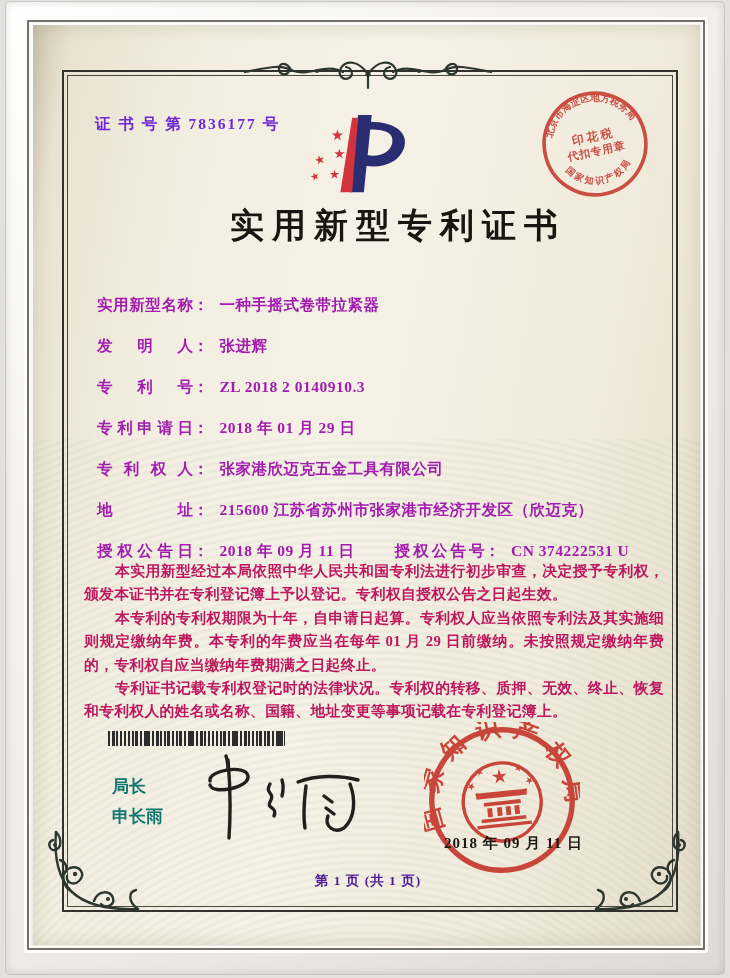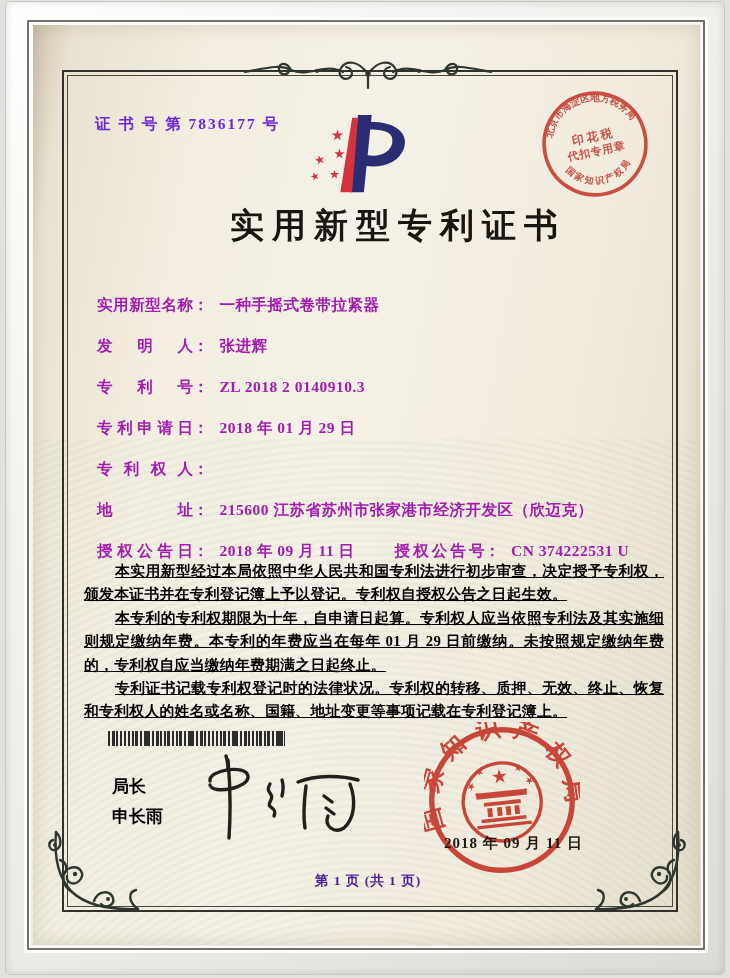--- a/index.html
+++ b/index.html
@@ -29,30 +29,30 @@
   .title{position:absolute;left:62px;top:203px;width:612px;text-align:center;
          font-size:34px;font-weight:bold;letter-spacing:8px;color:#191510;padding-left:30px;}
   .fields{position:absolute;left:97px;top:292px;width:560px;display:flex;
           flex-direction:column;gap:15px;font-size:15.5px;color:#a21caf;}
   .frow{display:flex;align-items:baseline;line-height:26px;white-space:nowrap;}
   .lbl{display:inline-block;width:84px;text-align:justify;text-align-last:justify;font-weight:bold;}
   .colon{font-weight:bold;margin-right:11px;}
   .val{font-weight:bold;letter-spacing:.5px;}
   .grant-pair{margin-left:40px;display:flex;align-items:baseline;}
   .body-text{position:absolute;left:84px;top:560px;width:580px;font-size:14.8px;
-             line-height:23.4px;color:#000000;text-align:justify;font-weight:bold;text-decoration:underline;}
+             line-height:23.4px;color:#be185d;text-align:justify;font-weight:bold;}
   .body-text p{margin:0;text-indent:2.1em;letter-spacing:.3px;}
   
   .barcode{position:absolute;left:108px;top:731px;width:177px;height:15px;
      background-image:
        repeating-linear-gradient(90deg,#2c2c2c 0 2px,rgba(0,0,0,0) 2px 4px),
        repeating-linear-gradient(90deg,rgba(0,0,0,0) 0 5px,#2c2c2c 5px 7px,rgba(0,0,0,0) 7px 11px),
        repeating-linear-gradient(90deg,rgba(0,0,0,0) 0 13px,#2c2c2c 13px 14px,rgba(0,0,0,0) 14px 23px);}
   .signer{position:absolute;left:112px;top:772px;font-size:17px;font-weight:bold;
-          color:#000000;line-height:30px;font-family:"Liberation Sans","DejaVu Sans",sans-serif;}
+          color:#0f766e;line-height:30px;font-family:"Liberation Sans","DejaVu Sans",sans-serif;}
   .signature{position:absolute;left:198px;top:750px;}
   .seal-stamp{position:absolute;left:536px;top:85px;}
   .seal-main{position:absolute;left:424px;top:722px;}
   .seal-date{position:absolute;left:444px;top:834px;font-size:15px;font-weight:bold;
              letter-spacing:1px;color:#1d1813;z-index:6;}
   .page-footer{position:absolute;left:62px;top:872px;width:612px;text-align:center;
                font-size:13.5px;color:#4c1d95;letter-spacing:1px;font-weight:bold;}
   .flourish{position:absolute;z-index:3;}
   .flourish.fl-left{left:48px;top:830px;}
   .flourish.fl-right{left:594px;top:830px;transform:scaleX(-1);}
@@ -173,20 +173,21 @@
         <span class="val">ZL 2018 2 0140910.3</span>
     </div>
     <div class="frow">
       <span class="lbl" style="width:96px">专利申请日</span>
         <span class="colon">：</span>
         <span class="val">2018 年 01 月 29 日</span>
     </div>
     <div class="frow">
       <span class="lbl" style="width:96px">专利权人</span>
         <span class="colon">：</span>
+        <span class="val">张家港欣迈克五金工具有限公司</span>
     </div>
     <div class="frow">
       <span class="lbl" style="width:96px">地址</span>
         <span class="colon">：</span>
         <span class="val">215600 江苏省苏州市张家港市经济开发区（欣迈克）</span>
     </div>
     <div class="frow">
       <span class="lbl" style="width:96px">授权公告日</span>
         <span class="colon">：</span>
         <span class="val">2018 年 09 月 11 日</span>

